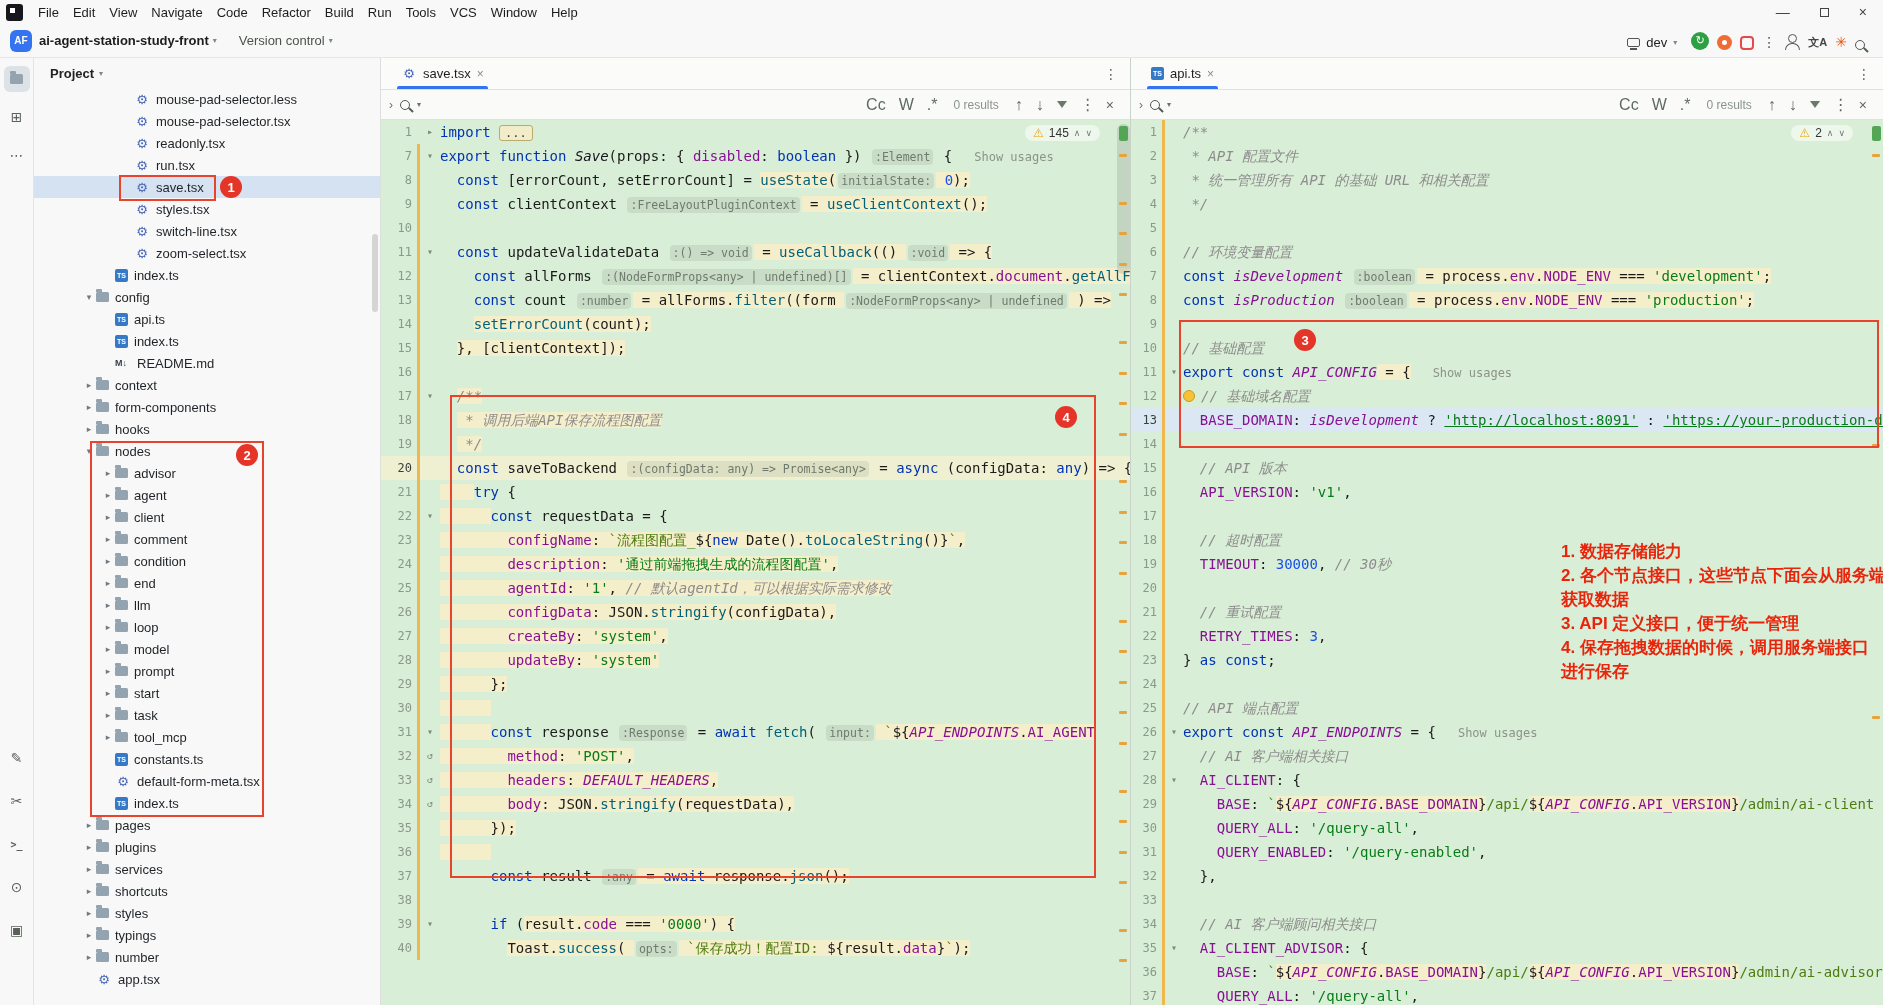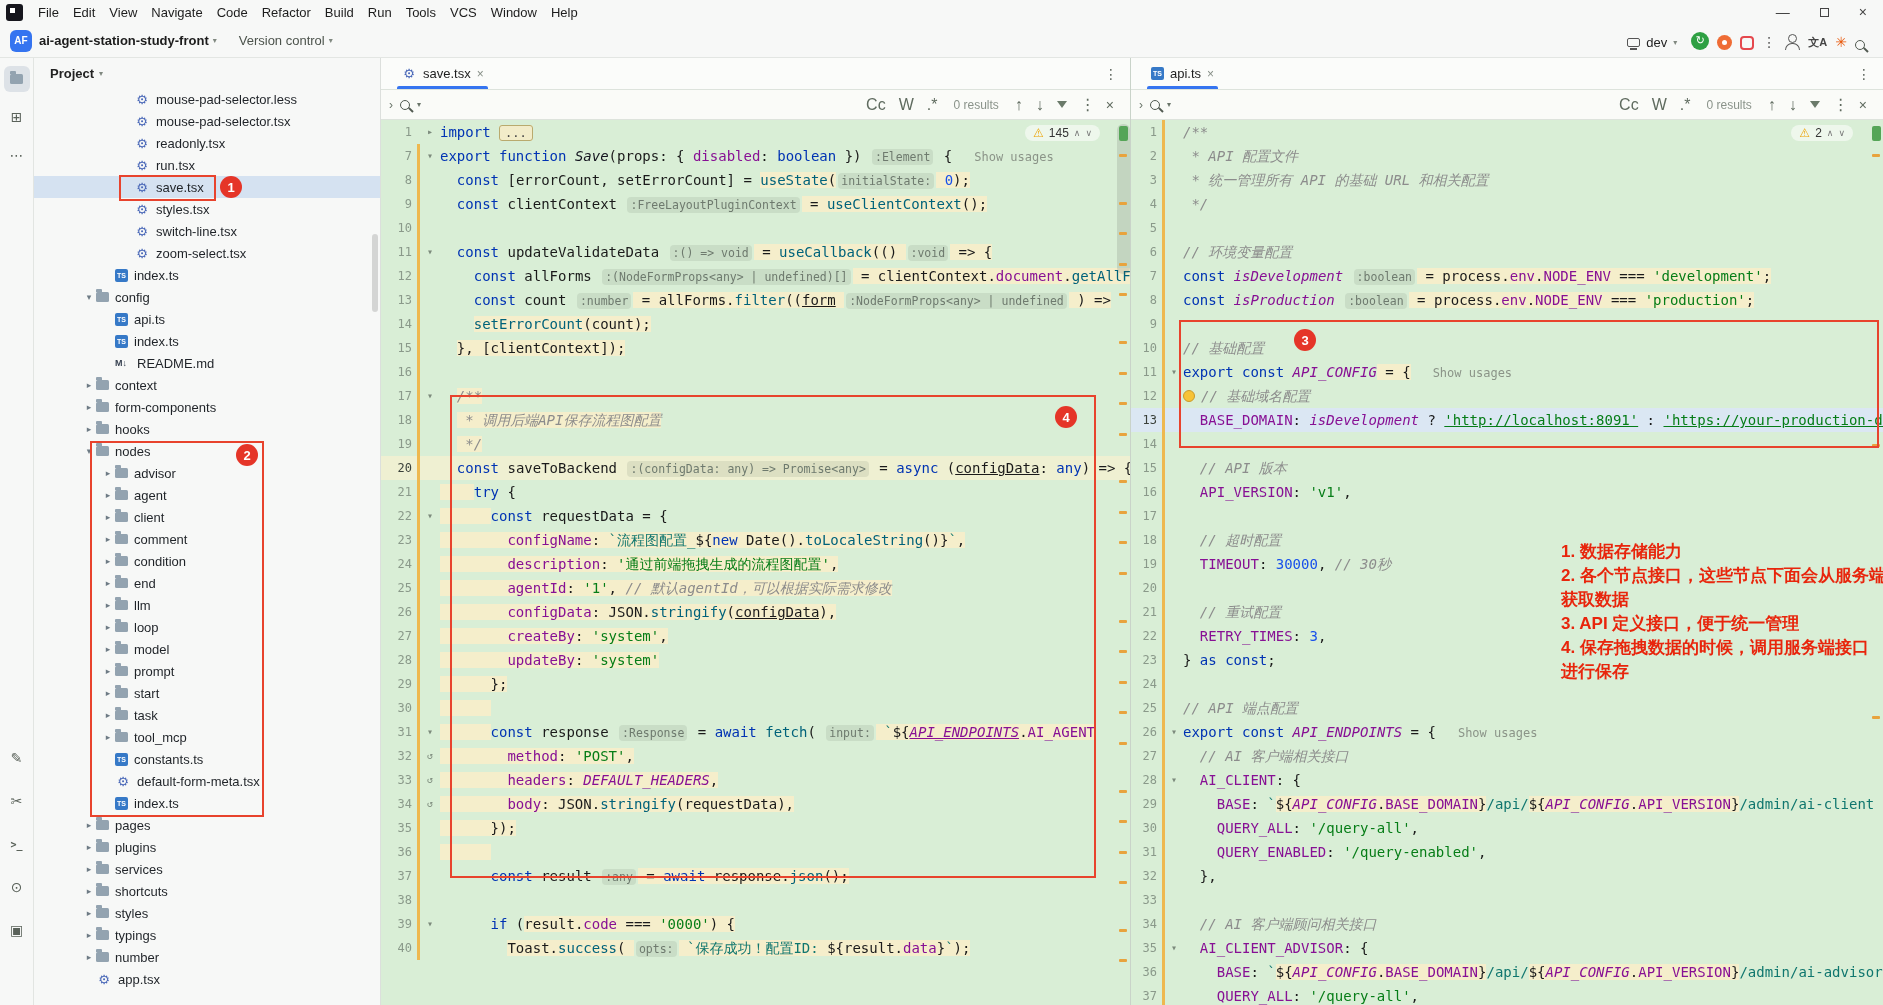--- a/index.html
+++ b/index.html
@@ -96,22 +96,22 @@
   .sg.k { color:#0033b3; }
   .sg.p { color:#1a1a1a; }
   .sg.s { color:#067d17; }
   .sg.su { color:#067d17; text-decoration:underline; }
   .sg.nu { color:#1750eb; }
   .sg.c { color:#8c8c8c; font-style:italic; }
   .sg.pr { color:#871094; }
   .sg.g { color:#871094; font-style:italic; }
   .sg.f { color:#00627a; }
   .sg.fd { color:#14141f; font-style:italic; }
-  .sg.t { color:#0f766e;text-align:right; }
-  .sg.u { text-decoration:underline; }
+  .sg.t { color:#4d7c0f;text-align:right; }
+  .sg.u { }
   .sg.H { background:#f5eecb; }
   .sg.h { font-size:11.5px; color:#6e7a6e; background:rgba(90,105,90,.13); border-radius:4px; padding:1px 3px; margin:0 2px; }
   .sg.us { font-size:12px; color:#8b9488; margin-left:22px; }
   .sg.fo { background:#f2ecc9; border:1px solid #b9aa6e; border-radius:3px; padding:0 5px; color:#444; font-size:12px; }
   .sg.w { }
   .sg.b { display:inline-block; width:12px; height:12px; background:#f7c336; border:1px solid #c9992b; border-radius:50%; margin-right:6px; vertical-align:-1px; }
 
   .inspect { position:absolute; top:5px; right:30px; display:flex; gap:5px; align-items:center; background:rgba(255,255,255,.55); border-radius:10px; padding:1px 8px; font-size:12px; color:#333; }
   .warn-ic { color:#eda200; font-size:12px; }
   .insp-chev { color:#777; font-size:9px; }

